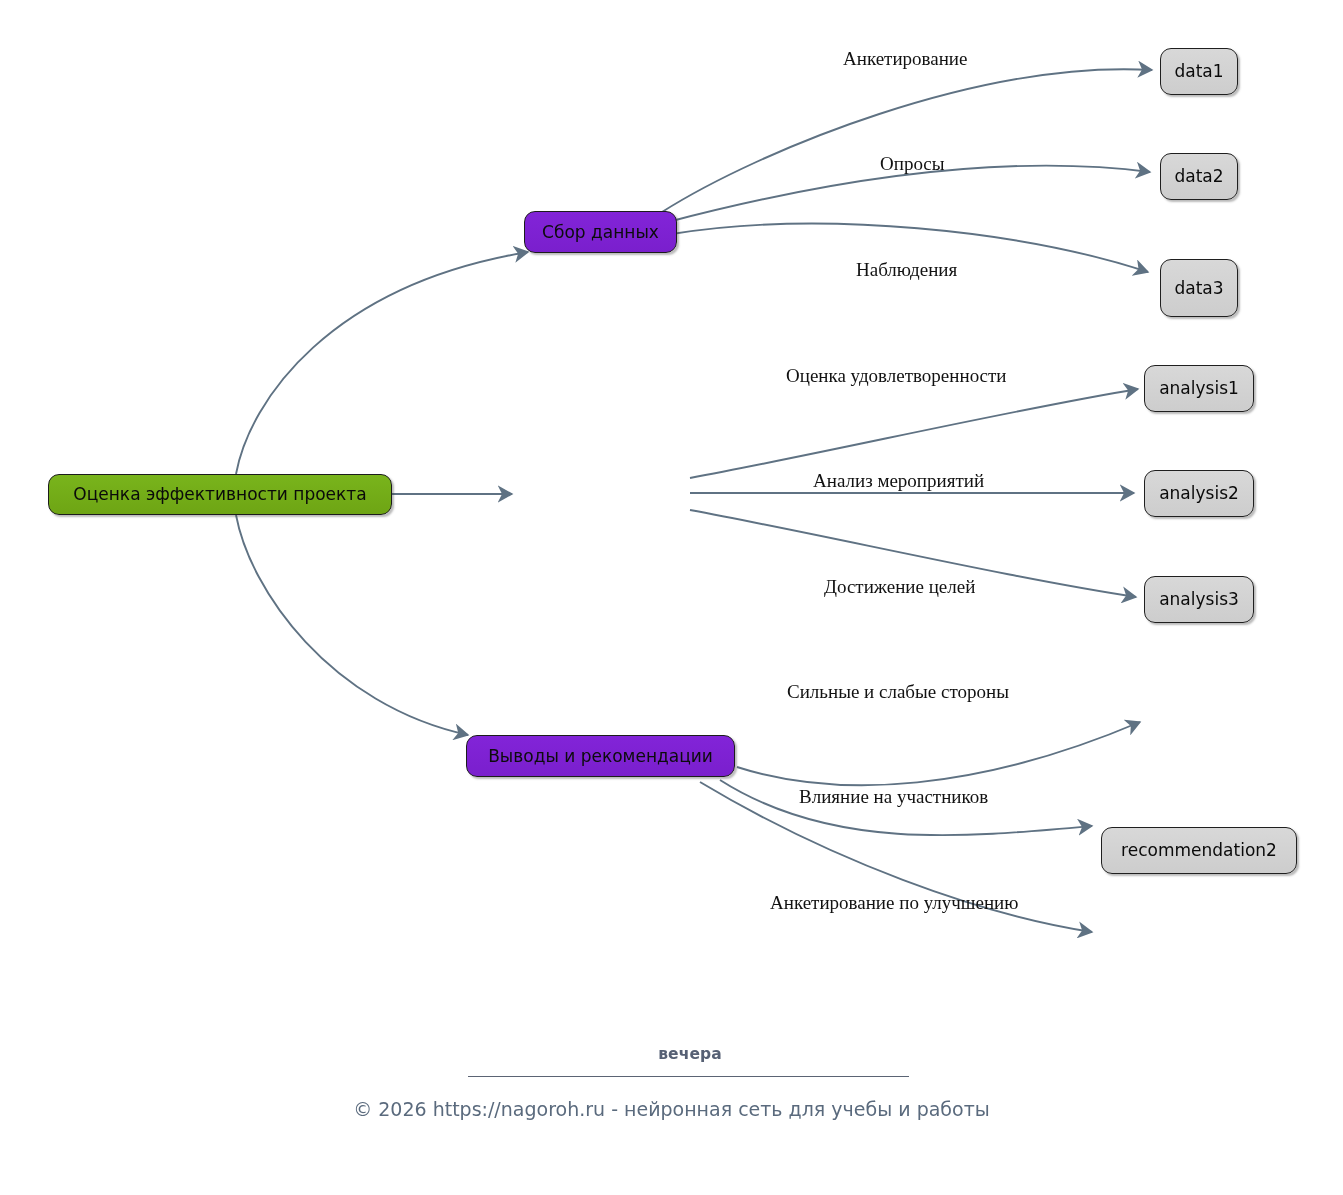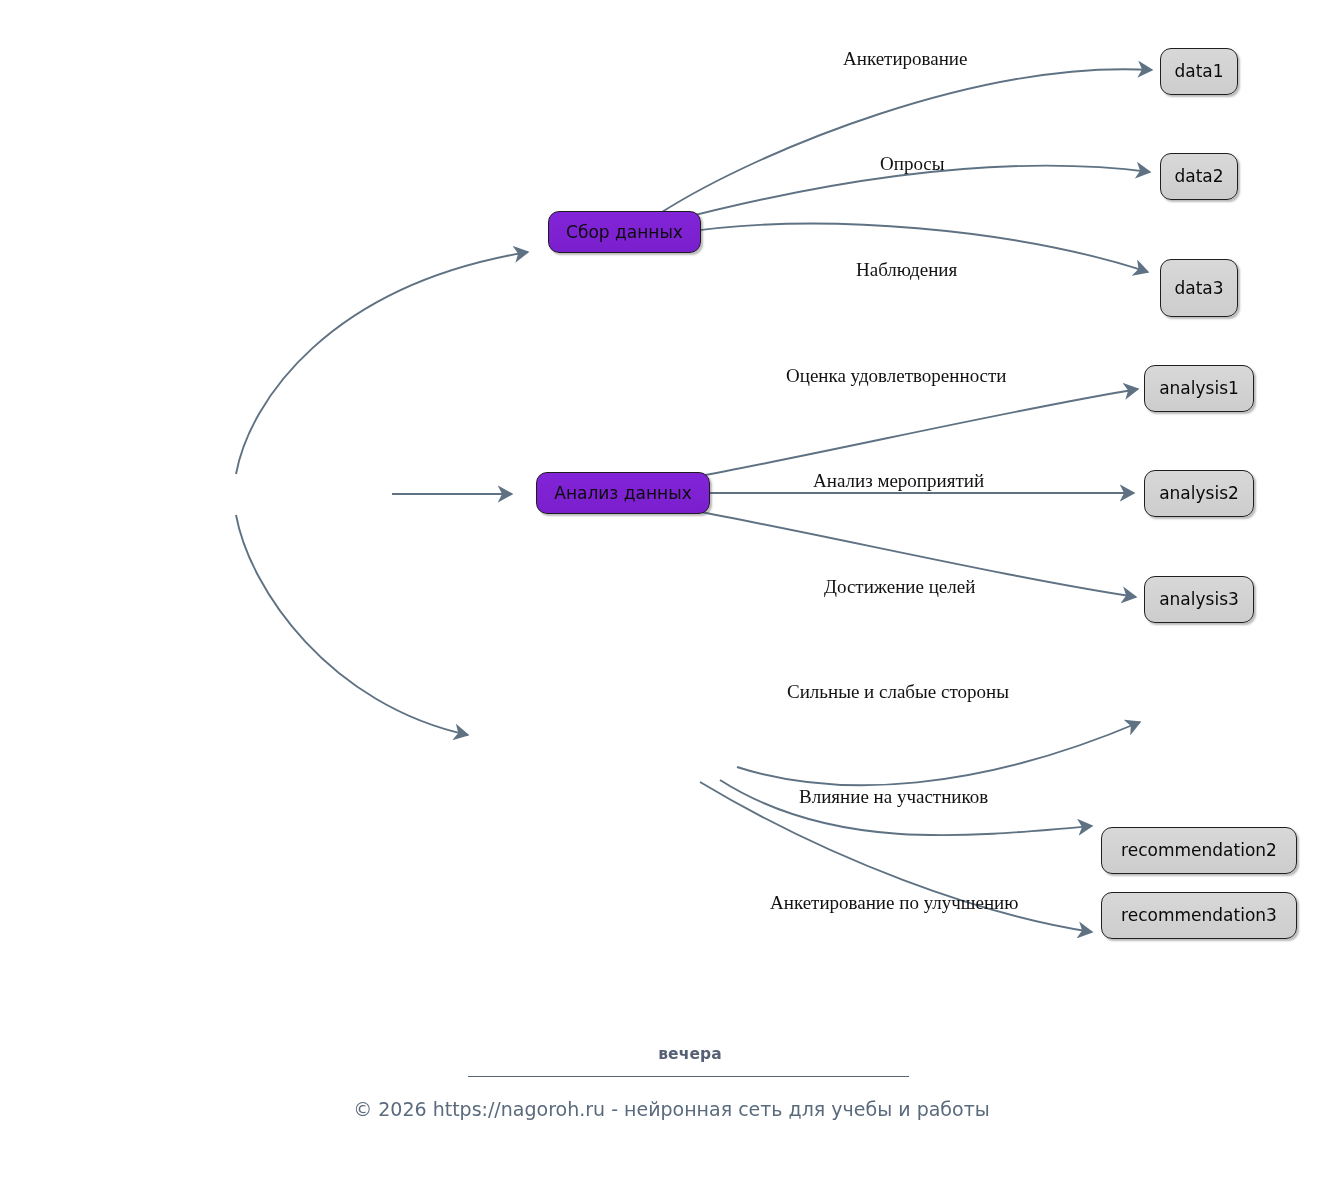--- a/index.html
+++ b/index.html
@@ -42,21 +42,20 @@
     box-shadow: 2px 2px 2px rgba(60,60,60,0.35);
   }
   .node-root {
     background: #76b017;
     background: linear-gradient(#79b41c, #6ea514);
   }
   .node-branch {
     background: #7f21d6;
     background: linear-gradient(#8224d8, #7a1fcd);
     color: #0c0c0c;
-    margin-left: 24px;
   }
   .node-leaf {
     background: #d2d2d2;
     background: linear-gradient(#d8d8d8, #cdcdcd);
     border-color: #1f1f1f;
     font-size: 17px;
   }
   .edge-label {
     position: absolute;
     font-family: "Liberation Serif", "DejaVu Serif", serif;
@@ -114,29 +113,32 @@
       <path d="M 690 478 C 830 452 1010 410 1138 389"></path>
       <path d="M 690 493 L 1134 493"></path>
       <path d="M 690 510 C 830 536 1010 578 1136 597"></path>
 
       <path d="M 737 767 C 840 800 980 790 1140 722"></path>
       <path d="M 720 780 C 830 850 960 838 1092 826"></path>
       <path d="M 700 782 C 830 860 980 915 1092 932"></path>
     </g>
   </svg>
 
+  <div class="node node-root" style="left:48px; top:474px; width:344px; height:41px;">
+    <span>Оценка эффективности проекта</span>
+  </div>
 
   <div class="node node-branch" style="left:524px; top:211px; width:153px; height:42px;">
     <span>Сбор данных</span>
   </div>
 
-  <div class="node node-branch" style="left:512px; top:472px; width:174px; height:42px;">
-    <span>Анализ данных</span>
+
+  <div class="node node-branch" style="left:466px; top:735px; width:269px; height:42px;">
+    <span>Выводы и рекомендации</span>
   </div>
-
 
   <div class="node node-leaf" style="left:1160px; top:48px; width:78px; height:47px;">
     <span>data1</span>
   </div>
   <div class="node node-leaf" style="left:1160px; top:153px; width:78px; height:47px;">
     <span>data2</span>
   </div>
   <div class="node node-leaf" style="left:1160px; top:259px; width:78px; height:58px;">
     <span>data3</span>
   </div>
@@ -147,23 +149,20 @@
   <div class="node node-leaf" style="left:1144px; top:470px; width:110px; height:47px;">
     <span>analysis2</span>
   </div>
   <div class="node node-leaf" style="left:1144px; top:576px; width:110px; height:47px;">
     <span>analysis3</span>
   </div>
 
   <div class="node node-leaf" style="left:1101px; top:827px; width:196px; height:47px;">
     <span>recommendation2</span>
   </div>
-  <div class="node node-leaf" style="left:1101px; top:892px; width:196px; height:47px;">
-    <span>recommendation3</span>
-  </div>
 
   <div class="edge-label" style="left:843px; top:49px;">Анкетирование</div>
   <div class="edge-label" style="left:880px; top:154px;">Опросы</div>
   <div class="edge-label" style="left:856px; top:260px;">Наблюдения</div>
 
   <div class="edge-label" style="left:786px; top:366px;">Оценка удовлетворенности</div>
   <div class="edge-label" style="left:813px; top:471px;">Анализ мероприятий</div>
   <div class="edge-label" style="left:824px; top:577px;">Достижение целей</div>
 
   <div class="edge-label" style="left:787px; top:682px;">Сильные и слабые стороны</div>

